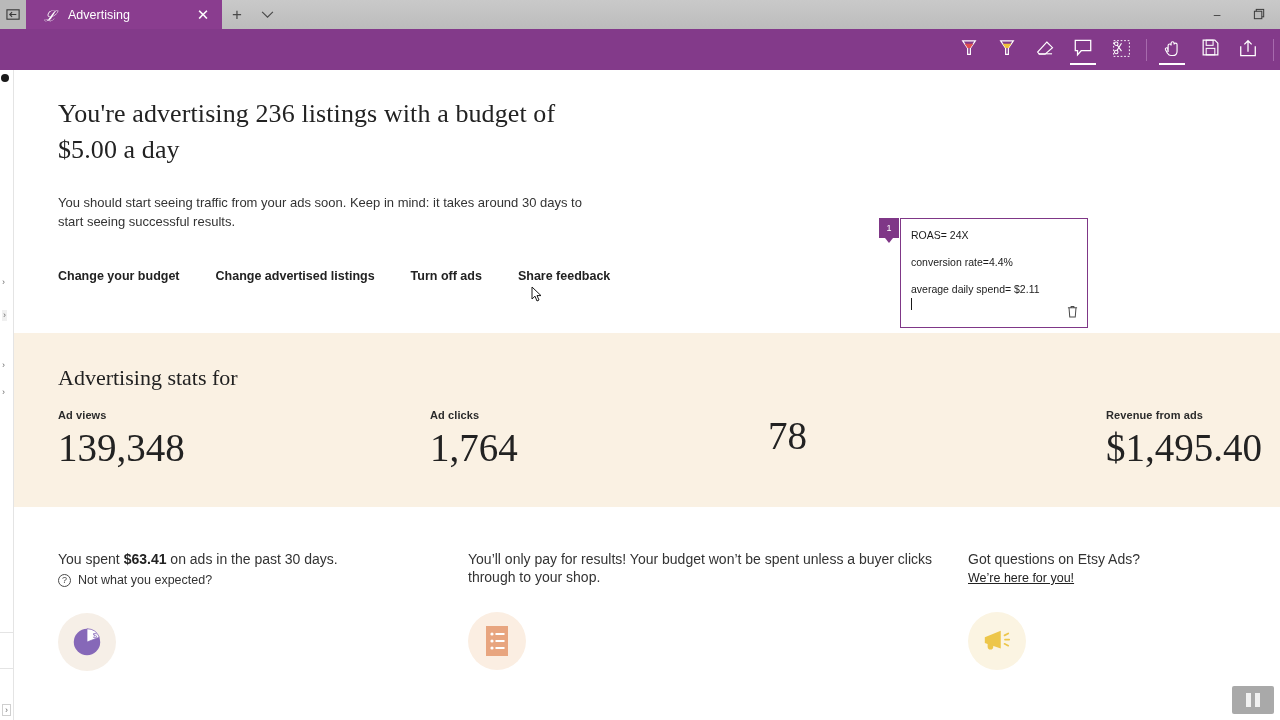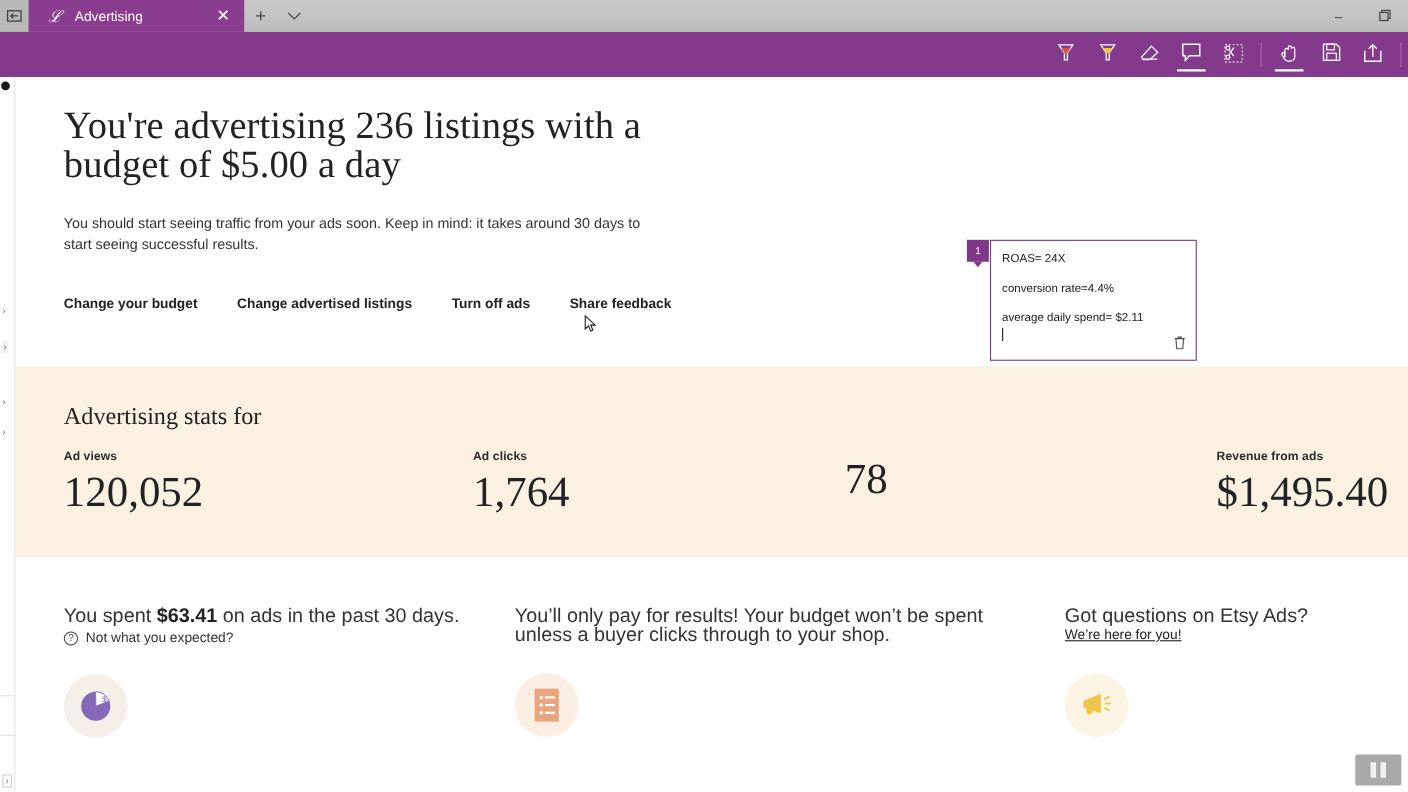--- a/index.html
+++ b/index.html
@@ -112,21 +112,21 @@
   }
   .rail-line { position: absolute; left: 0; width: 14px; height: 1px; background: #e4e4e4; }
 
   .page { position: absolute; left: 14px; top: 0; width: 1266px; height: 650px; }
 
   
   .hero { padding: 26px 44px 0 44px; }
   h1.headline {
     font-family: "Liberation Serif", serif;
     font-weight: 400;
-    font-size: 35px;
+    font-size: 26px;
     line-height: 36px;
     color: #222222;
     letter-spacing: 0.1px;
     max-width: 560px;
   }
   .sub {
     margin-top: 26px;
     font-size: 13px;
     line-height: 18.5px;
     color: #333333;
@@ -194,21 +194,21 @@
   .trio {
     position: absolute; left: 0; top: 480px;
     width: 1266px;
     display: flex;
     padding-left: 44px;
   }
   .tcol { }
   .tcol:nth-child(1) { width: 410px; }
   .tcol:nth-child(2) { width: 500px; }
   .tcol:nth-child(3) { width: 300px; }
-  .tline { font-size: 18px; color: #333333; line-height: 18px; max-width: 470px; }
+  .tline { font-size: 14px; color: #333333; line-height: 18px; max-width: 470px; }
   .tline b { color: #222; }
   .tnote { margin-top: 5px; display: flex; align-items: center; gap: 7px; font-size: 12.5px; color: #333; }
   .qmark {
     width: 13px; height: 13px; border-radius: 50%;
     border: 1px solid #4a4a4a; color: #4a4a4a;
     font-size: 9px; line-height: 11px; text-align: center;
     flex: none;
   }
   .tlink { font-size: 12.5px; color: #222; text-decoration: underline; }
   .circle {
@@ -404,21 +404,21 @@
     </div>
 
     <div class="statsband">
       <div class="stats-head">
         <span class="stats-title">Advertising stats for</span>
       </div>
 
       <div class="statrow">
         <div class="stat">
           <div class="stat-label">Ad views</div>
-          <div class="stat-value">120,052</div>
+          <div class="stat-value">139,348</div>
         </div>
         <div class="stat">
           <div class="stat-label">Ad clicks</div>
           <div class="stat-value">1,764</div>
         </div>
         <div class="stat">
           <div class="stat-value">78</div>
         </div>
         <div class="stat">
           <div class="stat-label">Revenue from ads</div>

